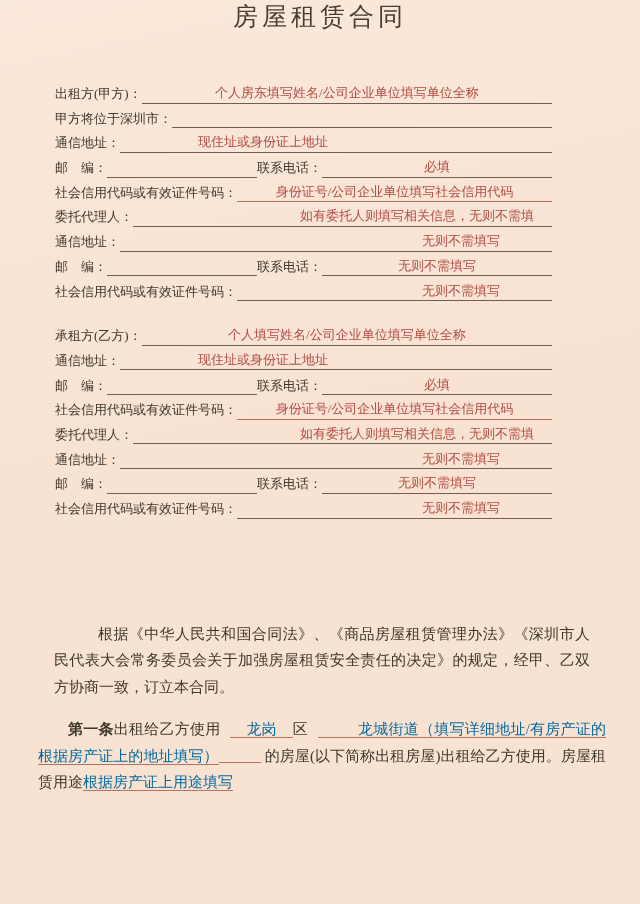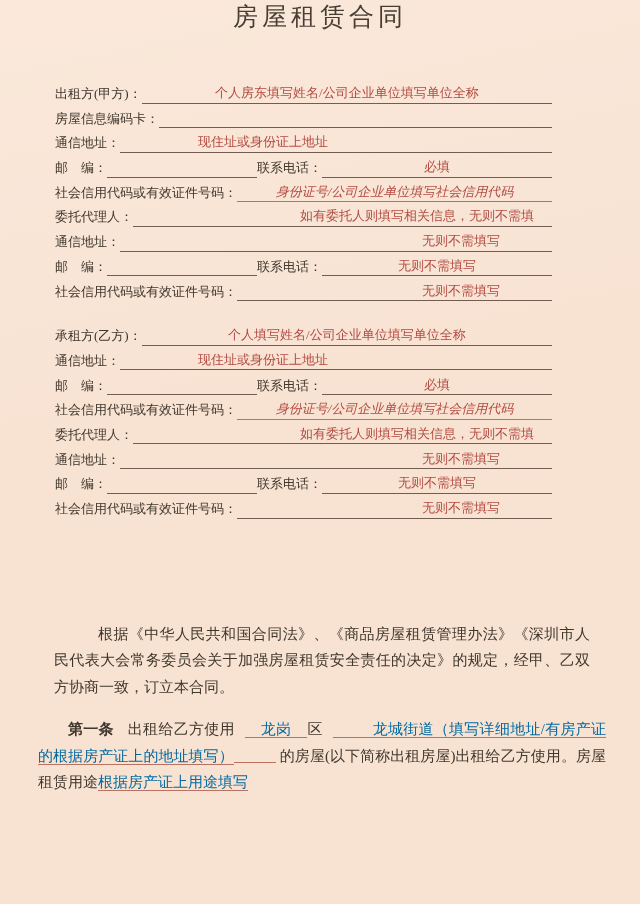--- a/index.html
+++ b/index.html
@@ -15,33 +15,33 @@
     font-size:25px;font-weight:500;letter-spacing:4px;color:#473d33;
   }
   .forms{margin:50px 88px 0 55px;}
   .section-b{margin-top:20px;}
   .row{display:flex;height:24.7px;line-height:21px;font-size:13px;align-items:flex-start;}
   .lbl{white-space:pre;color:#3f362c;flex:0 0 auto;}
   .fill{
     flex:1 1 auto;height:19.5px;line-height:19.5px;display:flex;min-width:0;
     border-bottom:1.5px solid rgba(79,60,48,.8);
   }
-  .fill.redline{border-bottom-color:rgba(170,84,66,.8);font-style:italic;}
+  .fill.redline{border-bottom-color:rgba(170,84,66,.8);}
   .fill.zip{flex:0 0 150px;}
   .fill.c{justify-content:center;}
   .fill.off .hint{margin-left:78px;}
   .fill.end{justify-content:flex-end;}
   .fill.end .hint{margin-right:18px;}
   .fill.opt{justify-content:flex-end;}
   .fill.opt .hint{margin-right:52px;}
   .hint{color:#b24a41;white-space:nowrap;}
   .para-block{margin:98px 34px 0 38px;font-size:15px;line-height:26.5px;text-align:justify;}
   .preamble{margin:16px;text-indent:44px;}
   .clause{margin:0;text-indent:30px;}
-  .kw{font-weight:bold;margin-right:14px;}
+  .kw{font-weight:bold;}
   .useg{color:#0369a1;border-bottom:1.5px solid rgba(170,84,66,.8);}
   .seg-district{margin-left:10px;padding:0 16px;}
   .seg-street{margin-left:10px;padding-left:40px;}
   .blankseg{
     display:inline-block;width:42px;height:16px;margin-right:4px;
     border-bottom:1.5px solid rgba(170,84,66,.8);vertical-align:-2px;
   }
 </style>
 </head>
 <body>
@@ -53,21 +53,21 @@
   <div class="forms">
 
     <section class="section-a">
       <div class="row">
         <span class="lbl">出租方(甲方)：</span>
         <span class="fill c">
             <span class="hint">个人房东填写姓名/公司企业单位填写单位全称</span>
           </span>
       </div>
       <div class="row">
-        <span class="lbl">房屋信息编码卡：</span>
+        <span class="lbl">甲方将位于深圳市：</span>
         <span class="fill"></span>
       </div>
       <div class="row">
         <span class="lbl">通信地址：</span>
         <span class="fill off">
             <span class="hint">现住址或身份证上地址</span>
           </span>
       </div>
       <div class="row">
         <span class="lbl">邮　编：</span>

